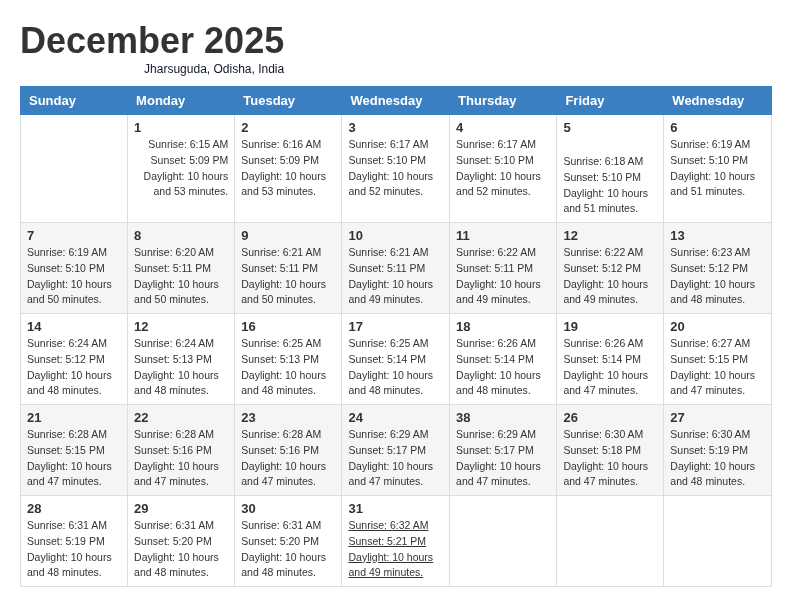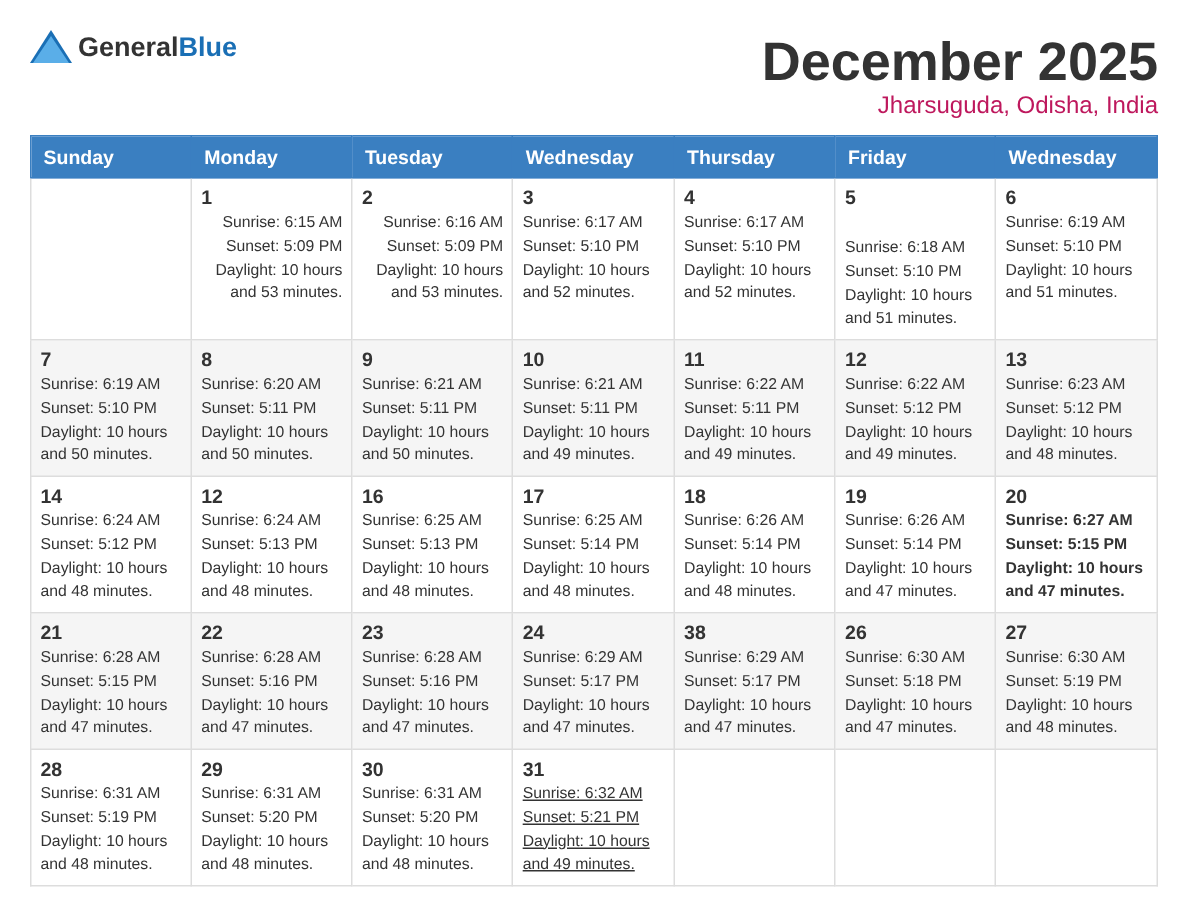--- a/index.html
+++ b/index.html
@@ -37,22 +37,22 @@
     }
     .title-area {
       text-align: right;
     }
     .month-title {
       font-size: 36px;
       font-weight: bold;
       color: #333;
     }
     .location-title {
-      font-size: 16px;
-      color: #be185d;
+      font-size: 12px;
+      color: #0f172a;
     }
     .calendar {
       width: 100%;
       border-collapse: collapse;
       border: 1px solid #0c4a6e;
     }
     .calendar th {
       background-color: #3a7fc1;
       color: white;
       text-align: left;
@@ -86,31 +86,20 @@
       line-height: 1.5;
     }
     .empty-cell {
       background: #fff !important;
     }
   </style>
 </head>
 <body>
 
 <div class="header-area">
-  <div class="logo">
-    <svg class="logo-icon" viewBox="0 0 28 22" xmlns="http://www.w3.org/2000/svg">
-      <polygon points="14,0 28,22 0,22" fill="#1a6fb5"></polygon>
-      <polygon points="14,4 26,22 2,22" fill="#5aaee8"></polygon>
-    </svg>
-    <div>
-      <div>
-        <span class="logo-text-general">General</span><span class="logo-text-blue">Blue</span>
-      </div>
-    </div>
-  </div>
   <div class="title-area">
     <div class="month-title">December 2025</div>
     <div class="location-title">Jharsuguda, Odisha, India</div>
   </div>
 </div>
 
 <table class="calendar">
   <thead>
     <tr>
     <th>Sunday</th>
@@ -127,21 +116,21 @@
         <td class="empty-cell"></td>
         <td>
           <span class="day-number">1</span>
           <div class="day-info" style="white-space: pre-line; text-align: right;">Sunrise: 6:15 AM
 Sunset: 5:09 PM
 Daylight: 10 hours
 and 53 minutes.</div>
         </td>
         <td>
           <span class="day-number">2</span>
-          <div class="day-info" style="white-space: pre-line; text-align: right;">Sunrise: 6:16 AM
+          <div class="day-info" style="white-space: pre-line;">Sunrise: 6:16 AM
 Sunset: 5:09 PM
 Daylight: 10 hours
 and 53 minutes.</div>
         </td>
         <td>
           <span class="day-number">3</span>
           <div class="day-info" style="white-space: pre-line;">Sunrise: 6:17 AM
 Sunset: 5:10 PM
 Daylight: 10 hours
 and 52 minutes.</div>
@@ -257,21 +246,21 @@
         </td>
         <td>
           <span class="day-number">19</span>
           <div class="day-info" style="white-space: pre-line;">Sunrise: 6:26 AM
 Sunset: 5:14 PM
 Daylight: 10 hours
 and 47 minutes.</div>
         </td>
         <td>
           <span class="day-number">20</span>
-          <div class="day-info" style="white-space: pre-line; font-weight: bold;">Sunrise: 6:27 AM
+          <div class="day-info" style="white-space: pre-line;">Sunrise: 6:27 AM
 Sunset: 5:15 PM
 Daylight: 10 hours
 and 47 minutes.</div>
         </td>
       </tr>
       <tr>
         <td>
           <span class="day-number">21</span>
           <div class="day-info" style="white-space: pre-line;">Sunrise: 6:28 AM
 Sunset: 5:15 PM

